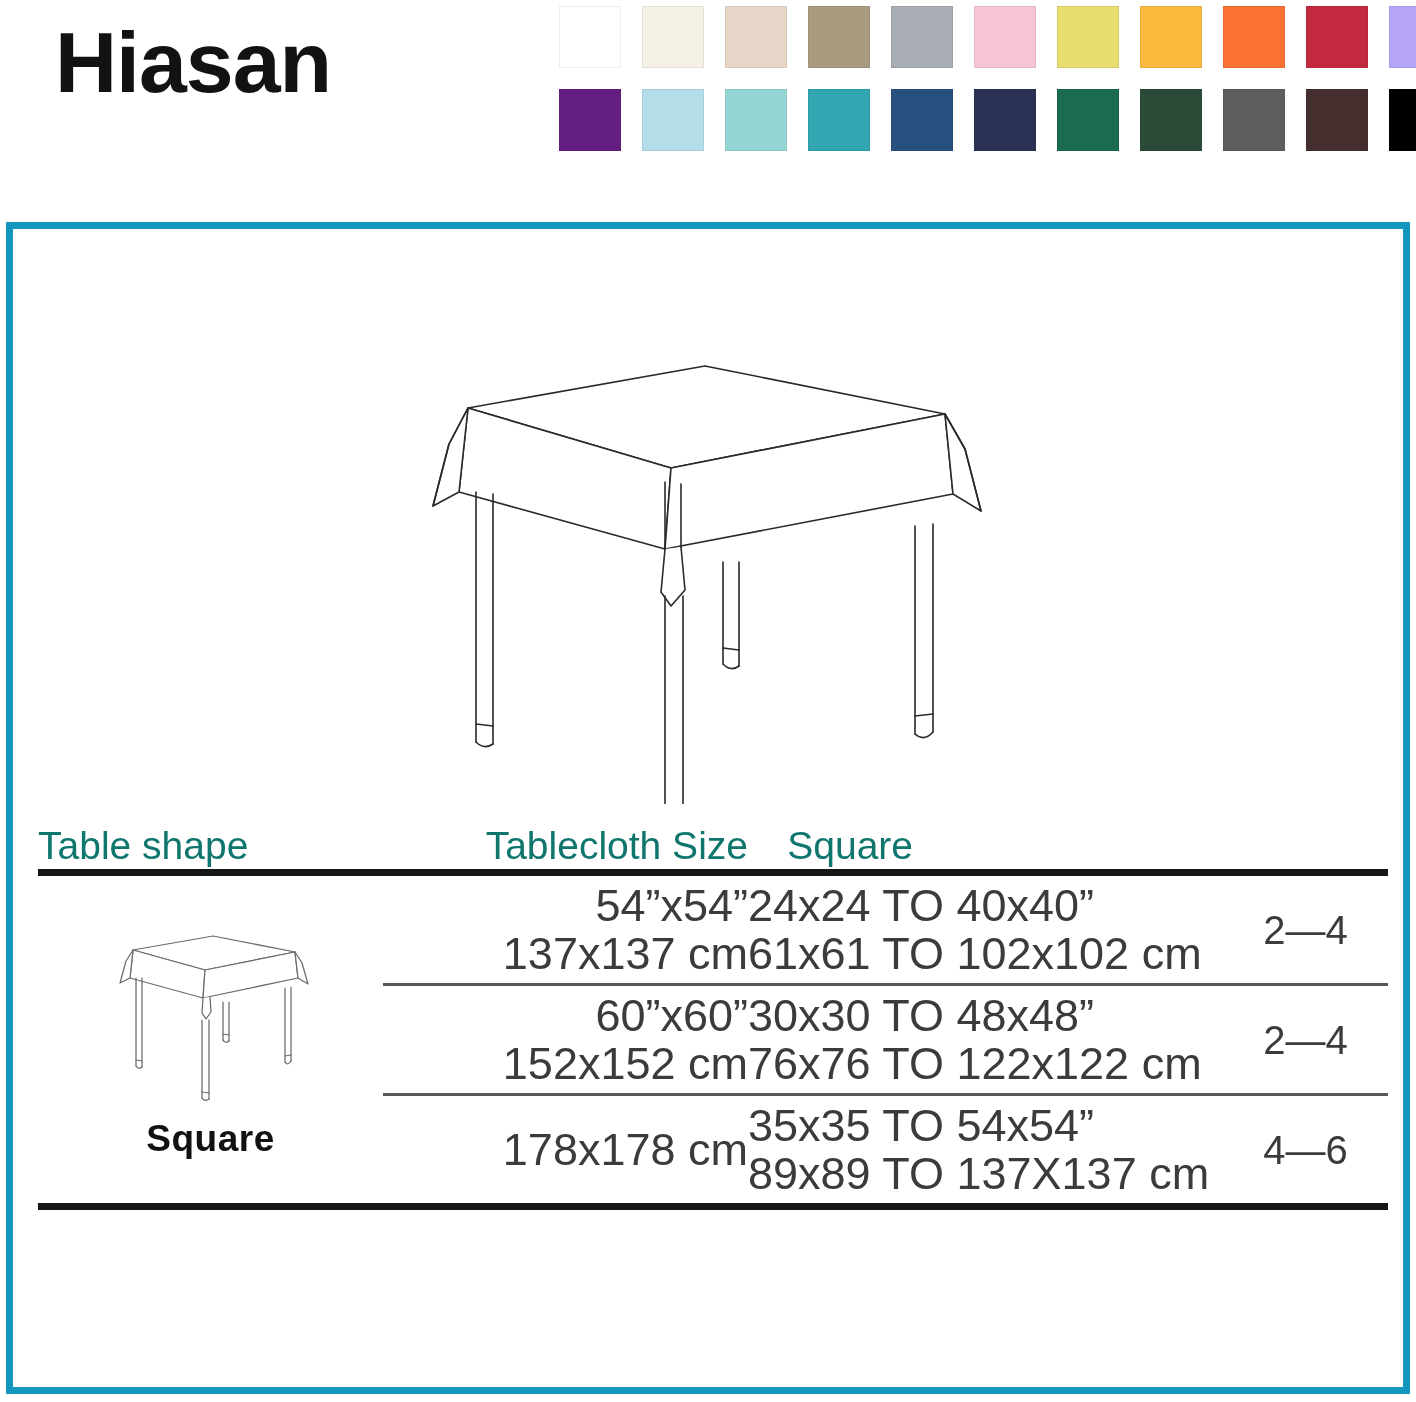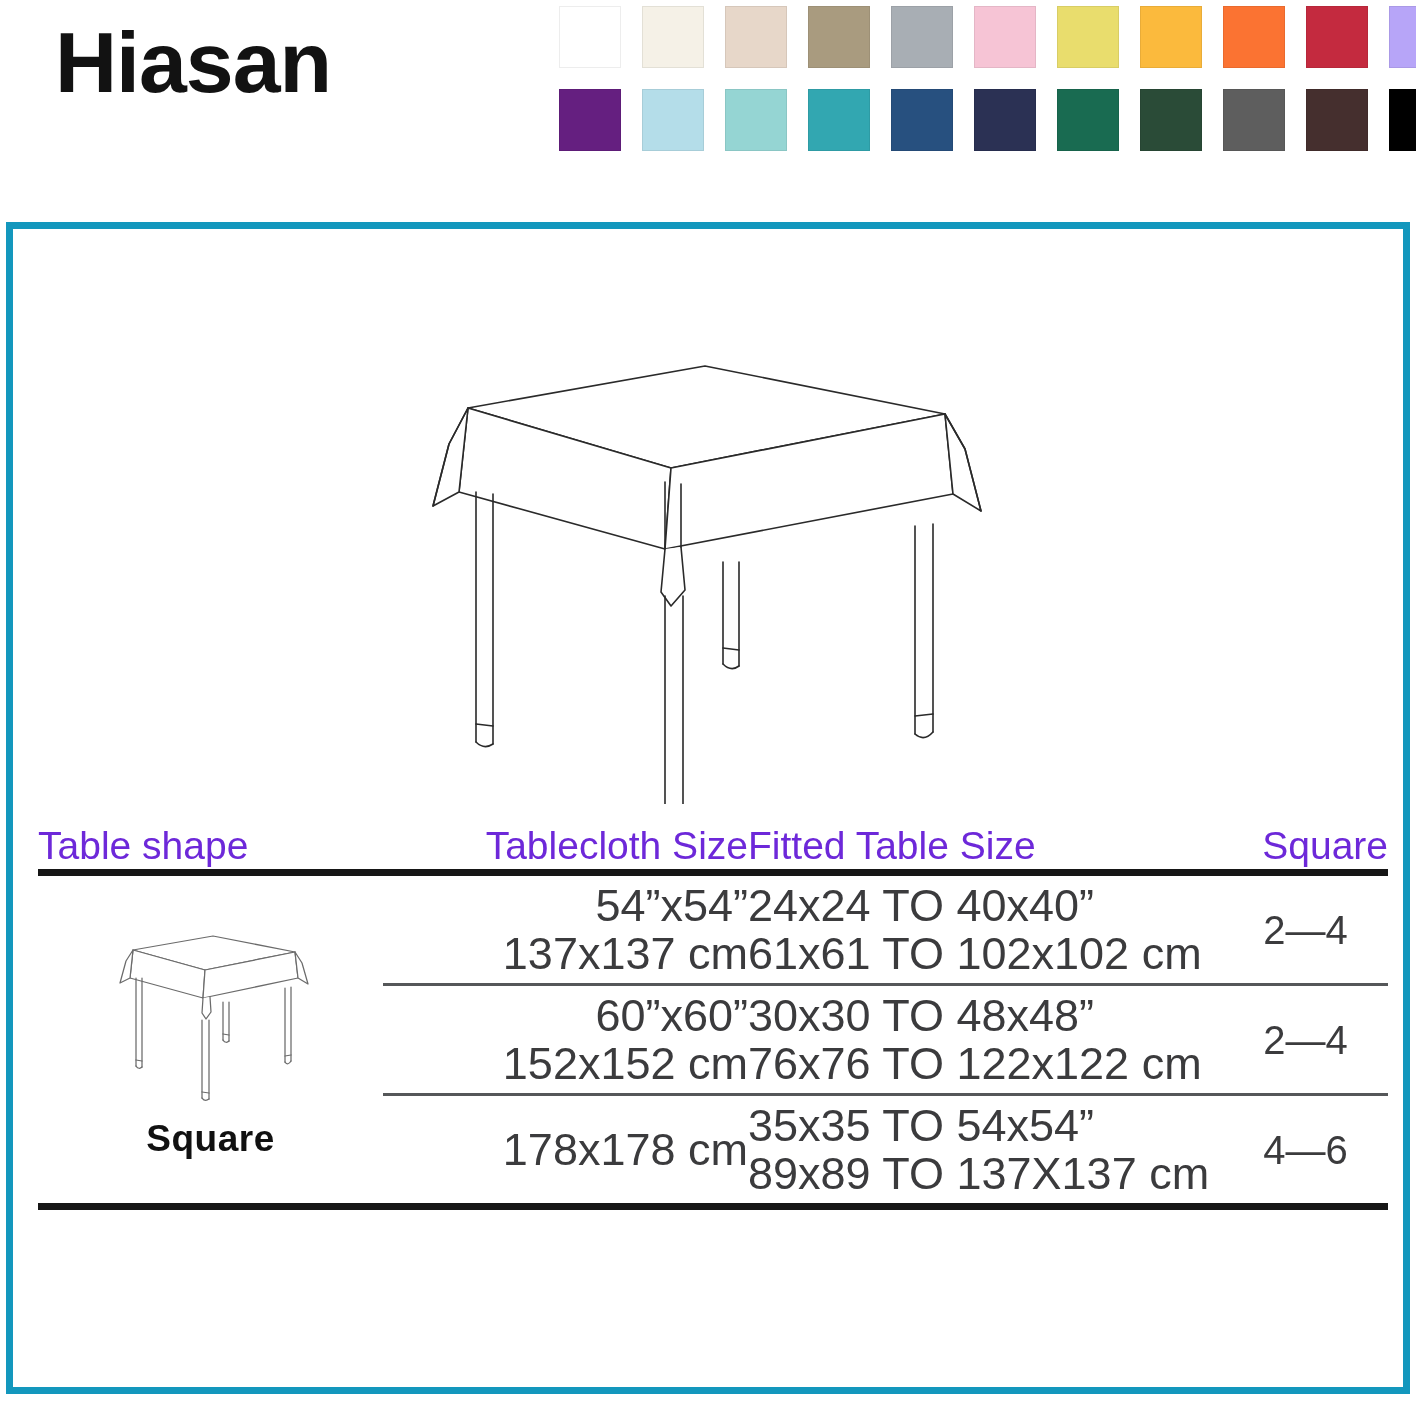--- a/index.html
+++ b/index.html
@@ -85,21 +85,21 @@
     width: 1350px;
   }
 
   .thead {
     display: flex;
     align-items: flex-end;
     height: 62px;
   }
   .thead .th {
     font-size: 39px;
-    color: #6d28d9;
+    color: #0f766e;
     line-height: 46px;
     white-space: nowrap;
   }
 
   .col-shape  { width: 345px; flex: 0 0 345px; }
   .col-cloth  { width: 365px; flex: 0 0 365px; text-align: right; }
   .col-fitted { width: 475px; flex: 0 0 475px; }
   .col-seat   { width: 165px; flex: 0 0 165px; text-align: right; }
 
   .rule-thick { height: 7px; background: #161616; width: 100%; }
@@ -217,21 +217,20 @@
       <path d="M522 382 L540 380" fill="none"></path>
       <path d="M522 400 Q531 408 540 398" fill="none"></path>
     </svg>
   </div>
 
   <div class="spec-table">
 
     <div class="thead">
       <div class="th col-shape">Table shape</div>
       <div class="th col-cloth">Tablecloth Size</div>
-      <div class="th col-fitted">Fitted Table Size</div>
       <div class="th col-seat">Square</div>
     </div>
 
     <div class="rule-thick"></div>
 
     <div class="tbody">
 
       <div class="shape-cell">
         <div class="shape-icon">
           <svg viewBox="0 0 215 190" fill="none" stroke="#6b6b6b" stroke-width="1.25" stroke-linejoin="round" stroke-linecap="round">

